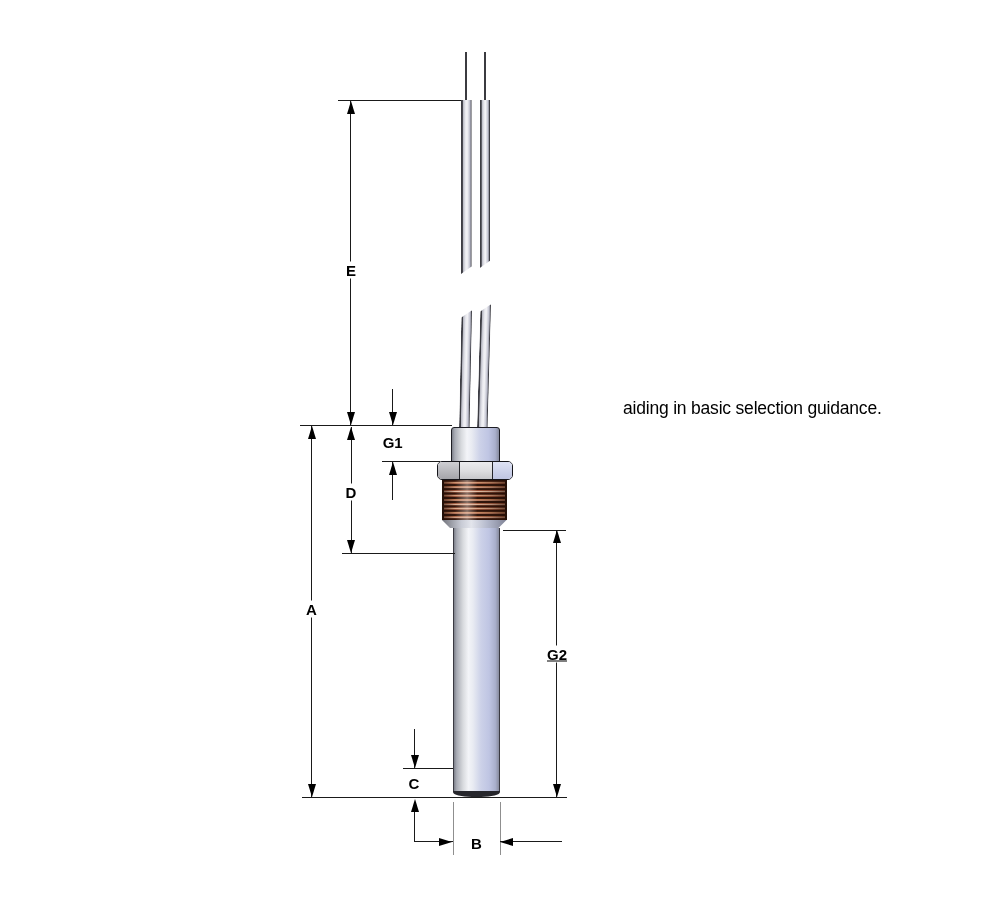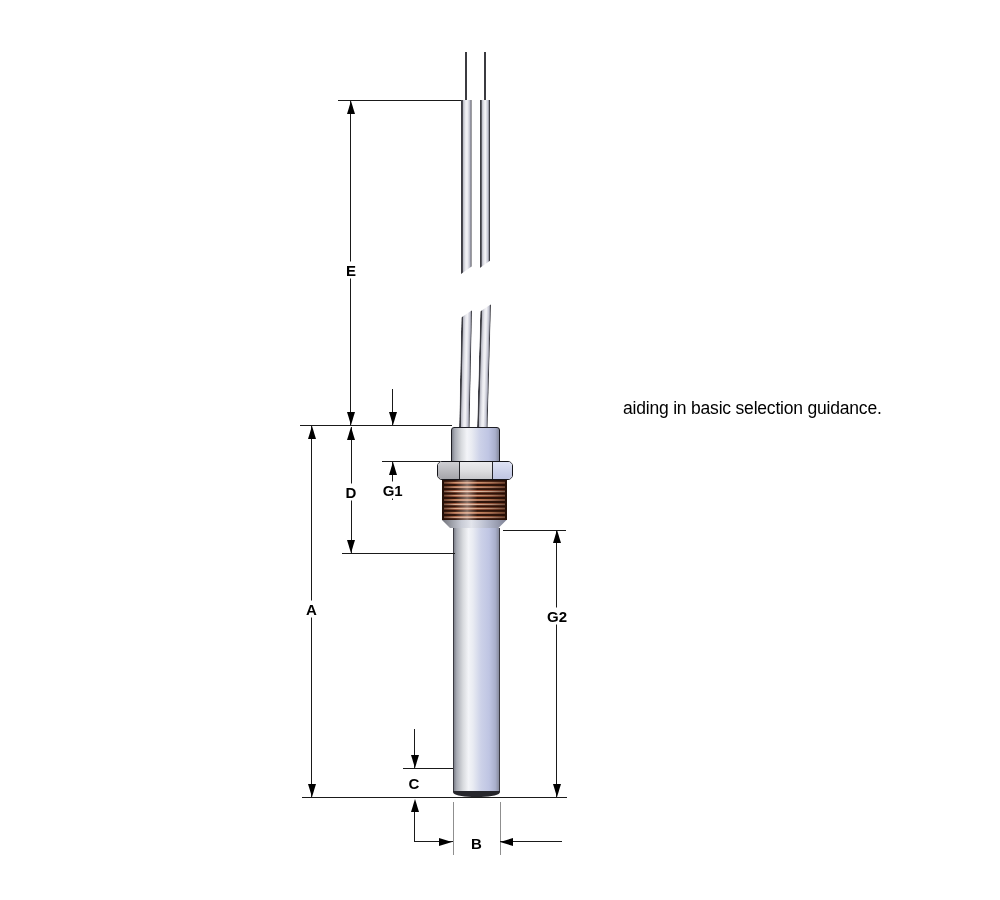--- a/index.html
+++ b/index.html
@@ -121,26 +121,26 @@
 
   <div class="ln" style="left:351px; top:427px; width:1.2px; height:126px;"></div>
   <div class="ah up" style="left:347px; top:427px;"></div>
   <div class="ah down" style="left:347px; top:540px;"></div>
   <div class="dim-label" style="left:351px; top:491.5px;">D</div>
 
   <div class="ln" style="left:392px; top:389px; width:1.2px; height:36px;"></div>
   <div class="ln" style="left:392px; top:462px; width:1.2px; height:38px;"></div>
   <div class="ah down" style="left:388.5px; top:412px;"></div>
   <div class="ah up" style="left:388.5px; top:462px;"></div>
-  <div class="dim-label" style="left:392.7px; top:441.5px;margin-top:48px;">G1</div>
+  <div class="dim-label" style="left:392.7px; top:441.5px;">G1</div>
 
   <div class="ln" style="left:556px; top:530px; width:1.2px; height:267px;"></div>
   <div class="ah up" style="left:552.5px; top:530px;"></div>
   <div class="ah down" style="left:552.5px; top:784px;"></div>
-  <div class="dim-label" style="left:557px; top:616px;">G2</div>
+  <div class="dim-label" style="left:557px; top:654px;text-decoration:underline;">G2</div>
 
   <div class="ln" style="left:414px; top:729px; width:1.2px; height:39px;"></div>
   <div class="ln" style="left:414px; top:802px; width:1.2px; height:40px;"></div>
   <div class="ah down" style="left:410.5px; top:755px;"></div>
   <div class="ah up" style="left:410.5px; top:799px;"></div>
   <div class="dim-label" style="left:414px; top:782.5px;">C</div>
 
   <div class="ln" style="left:413.5px; top:841px; width:39px; height:1.2px;"></div>
   <div class="ln" style="left:500px; top:841px; width:62px; height:1.2px;"></div>
   <div class="ah right" style="left:439px; top:837.5px;"></div>

